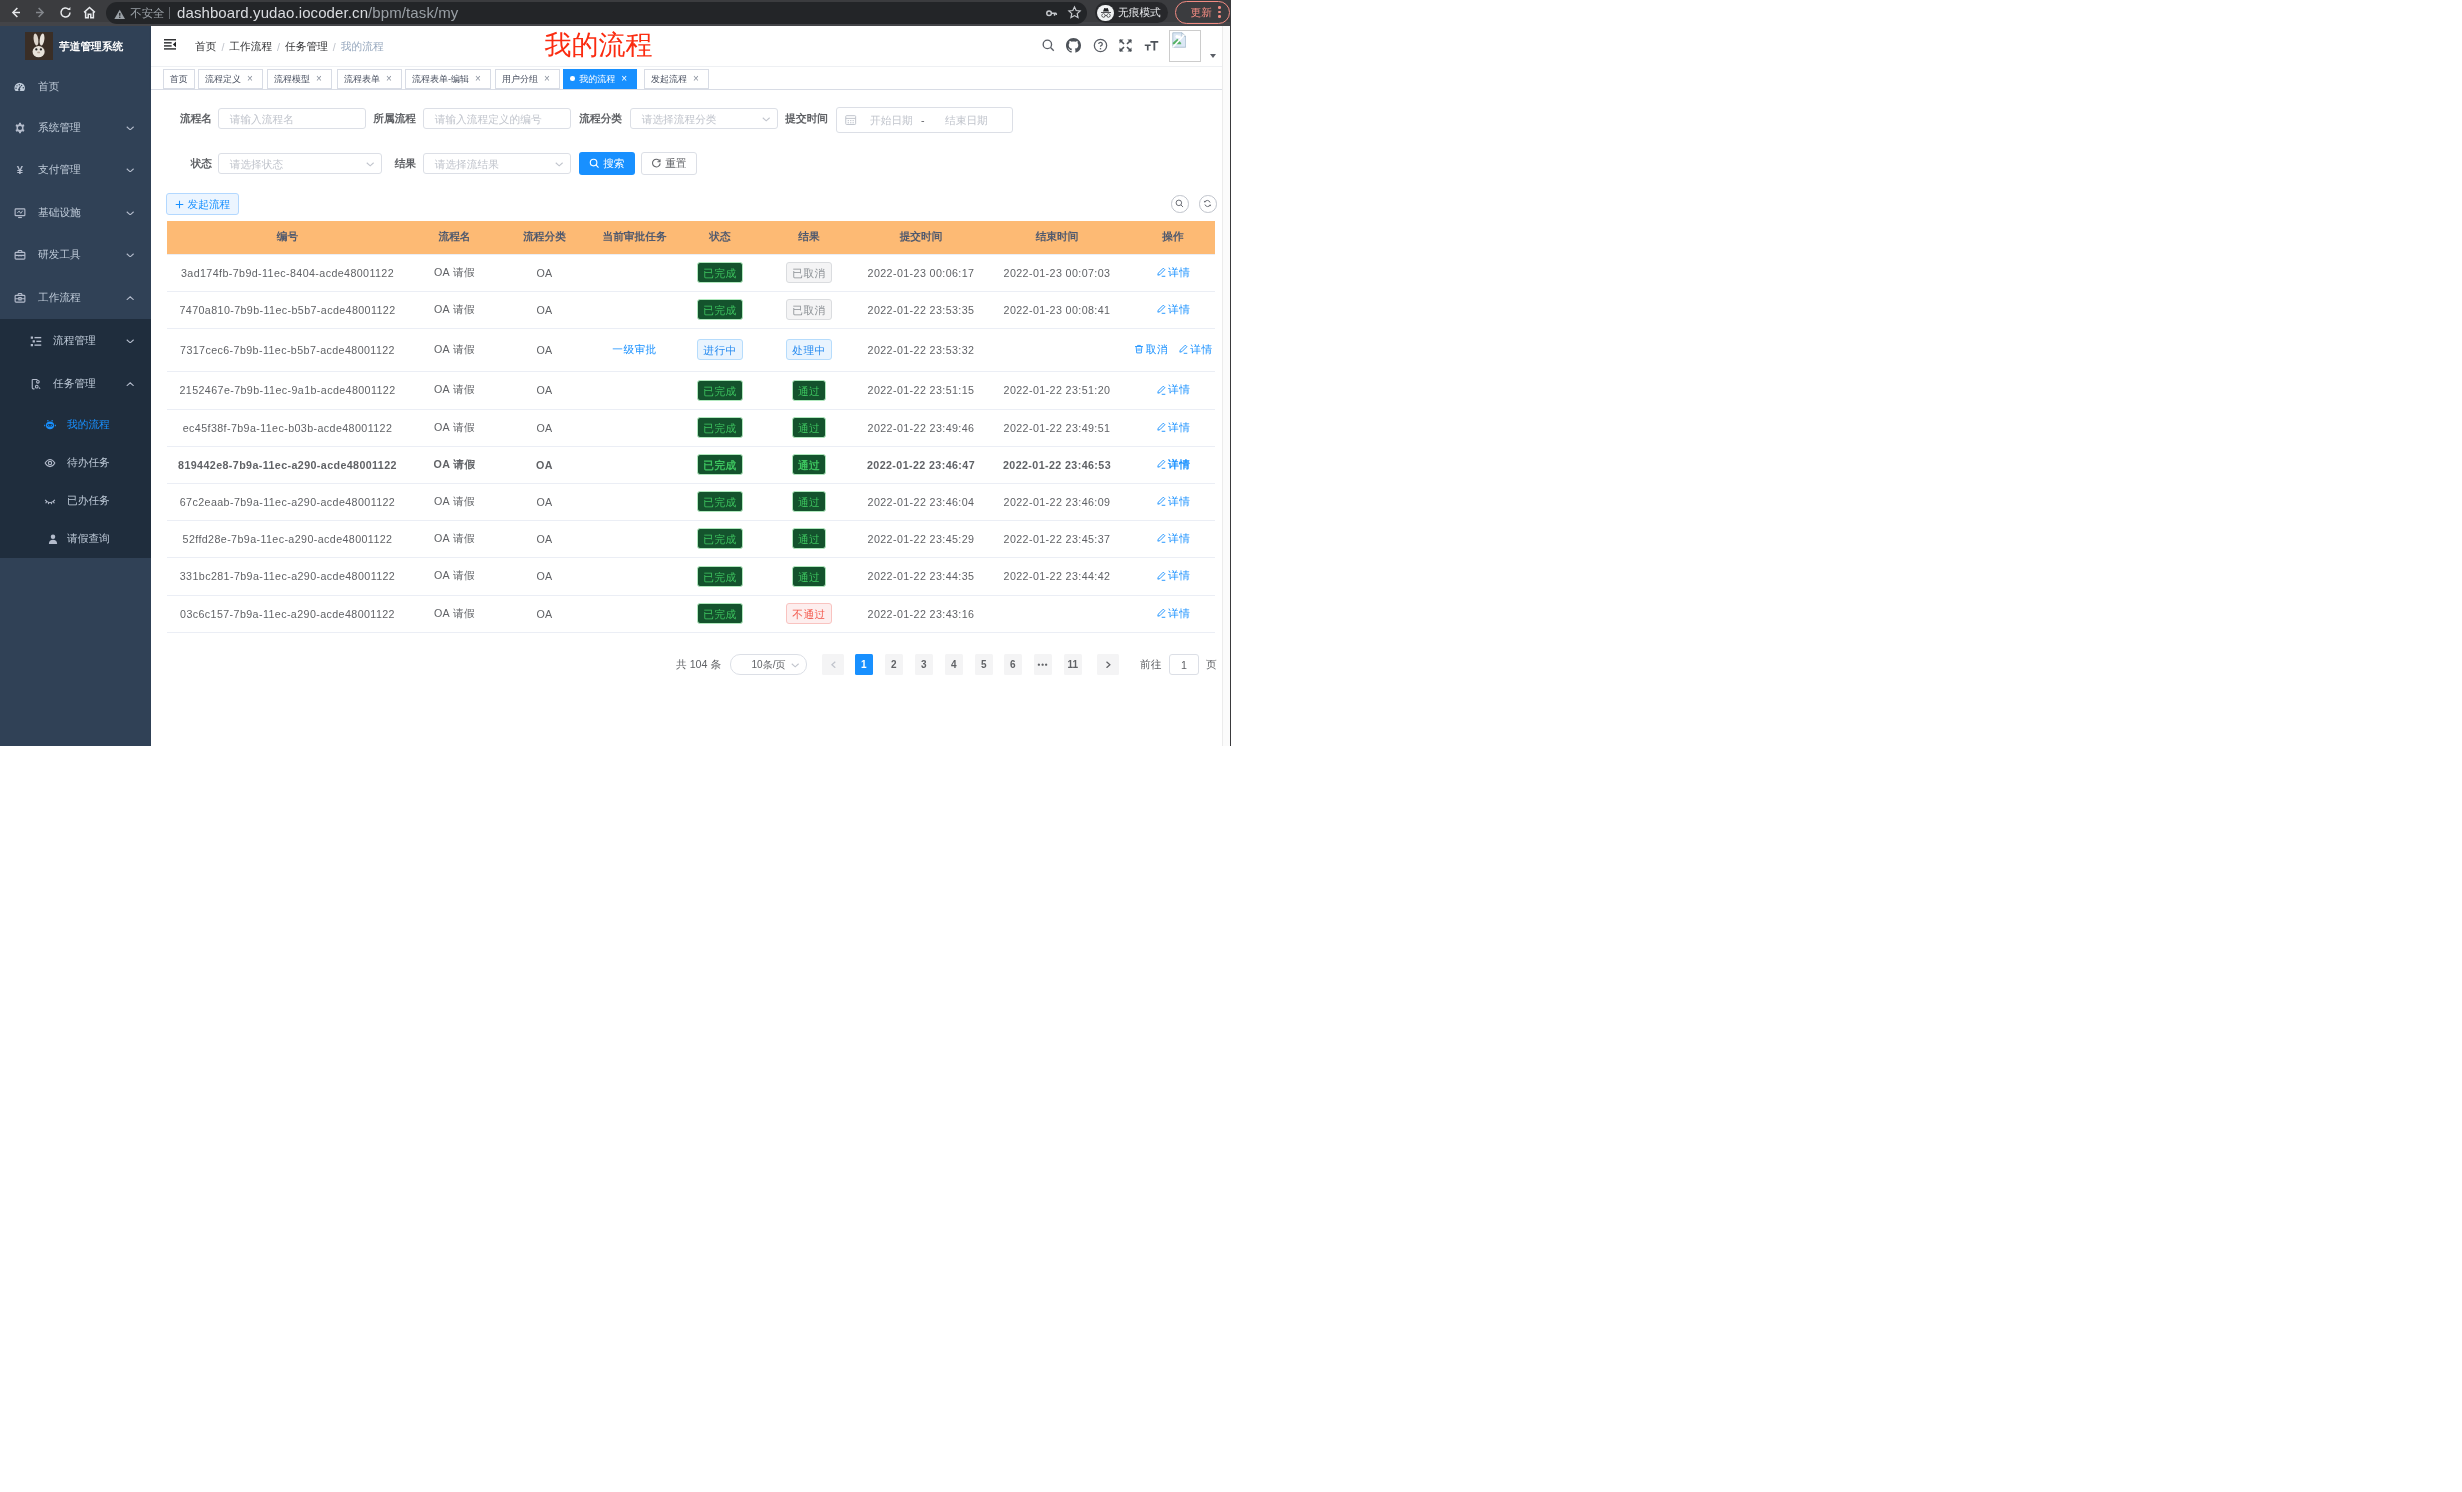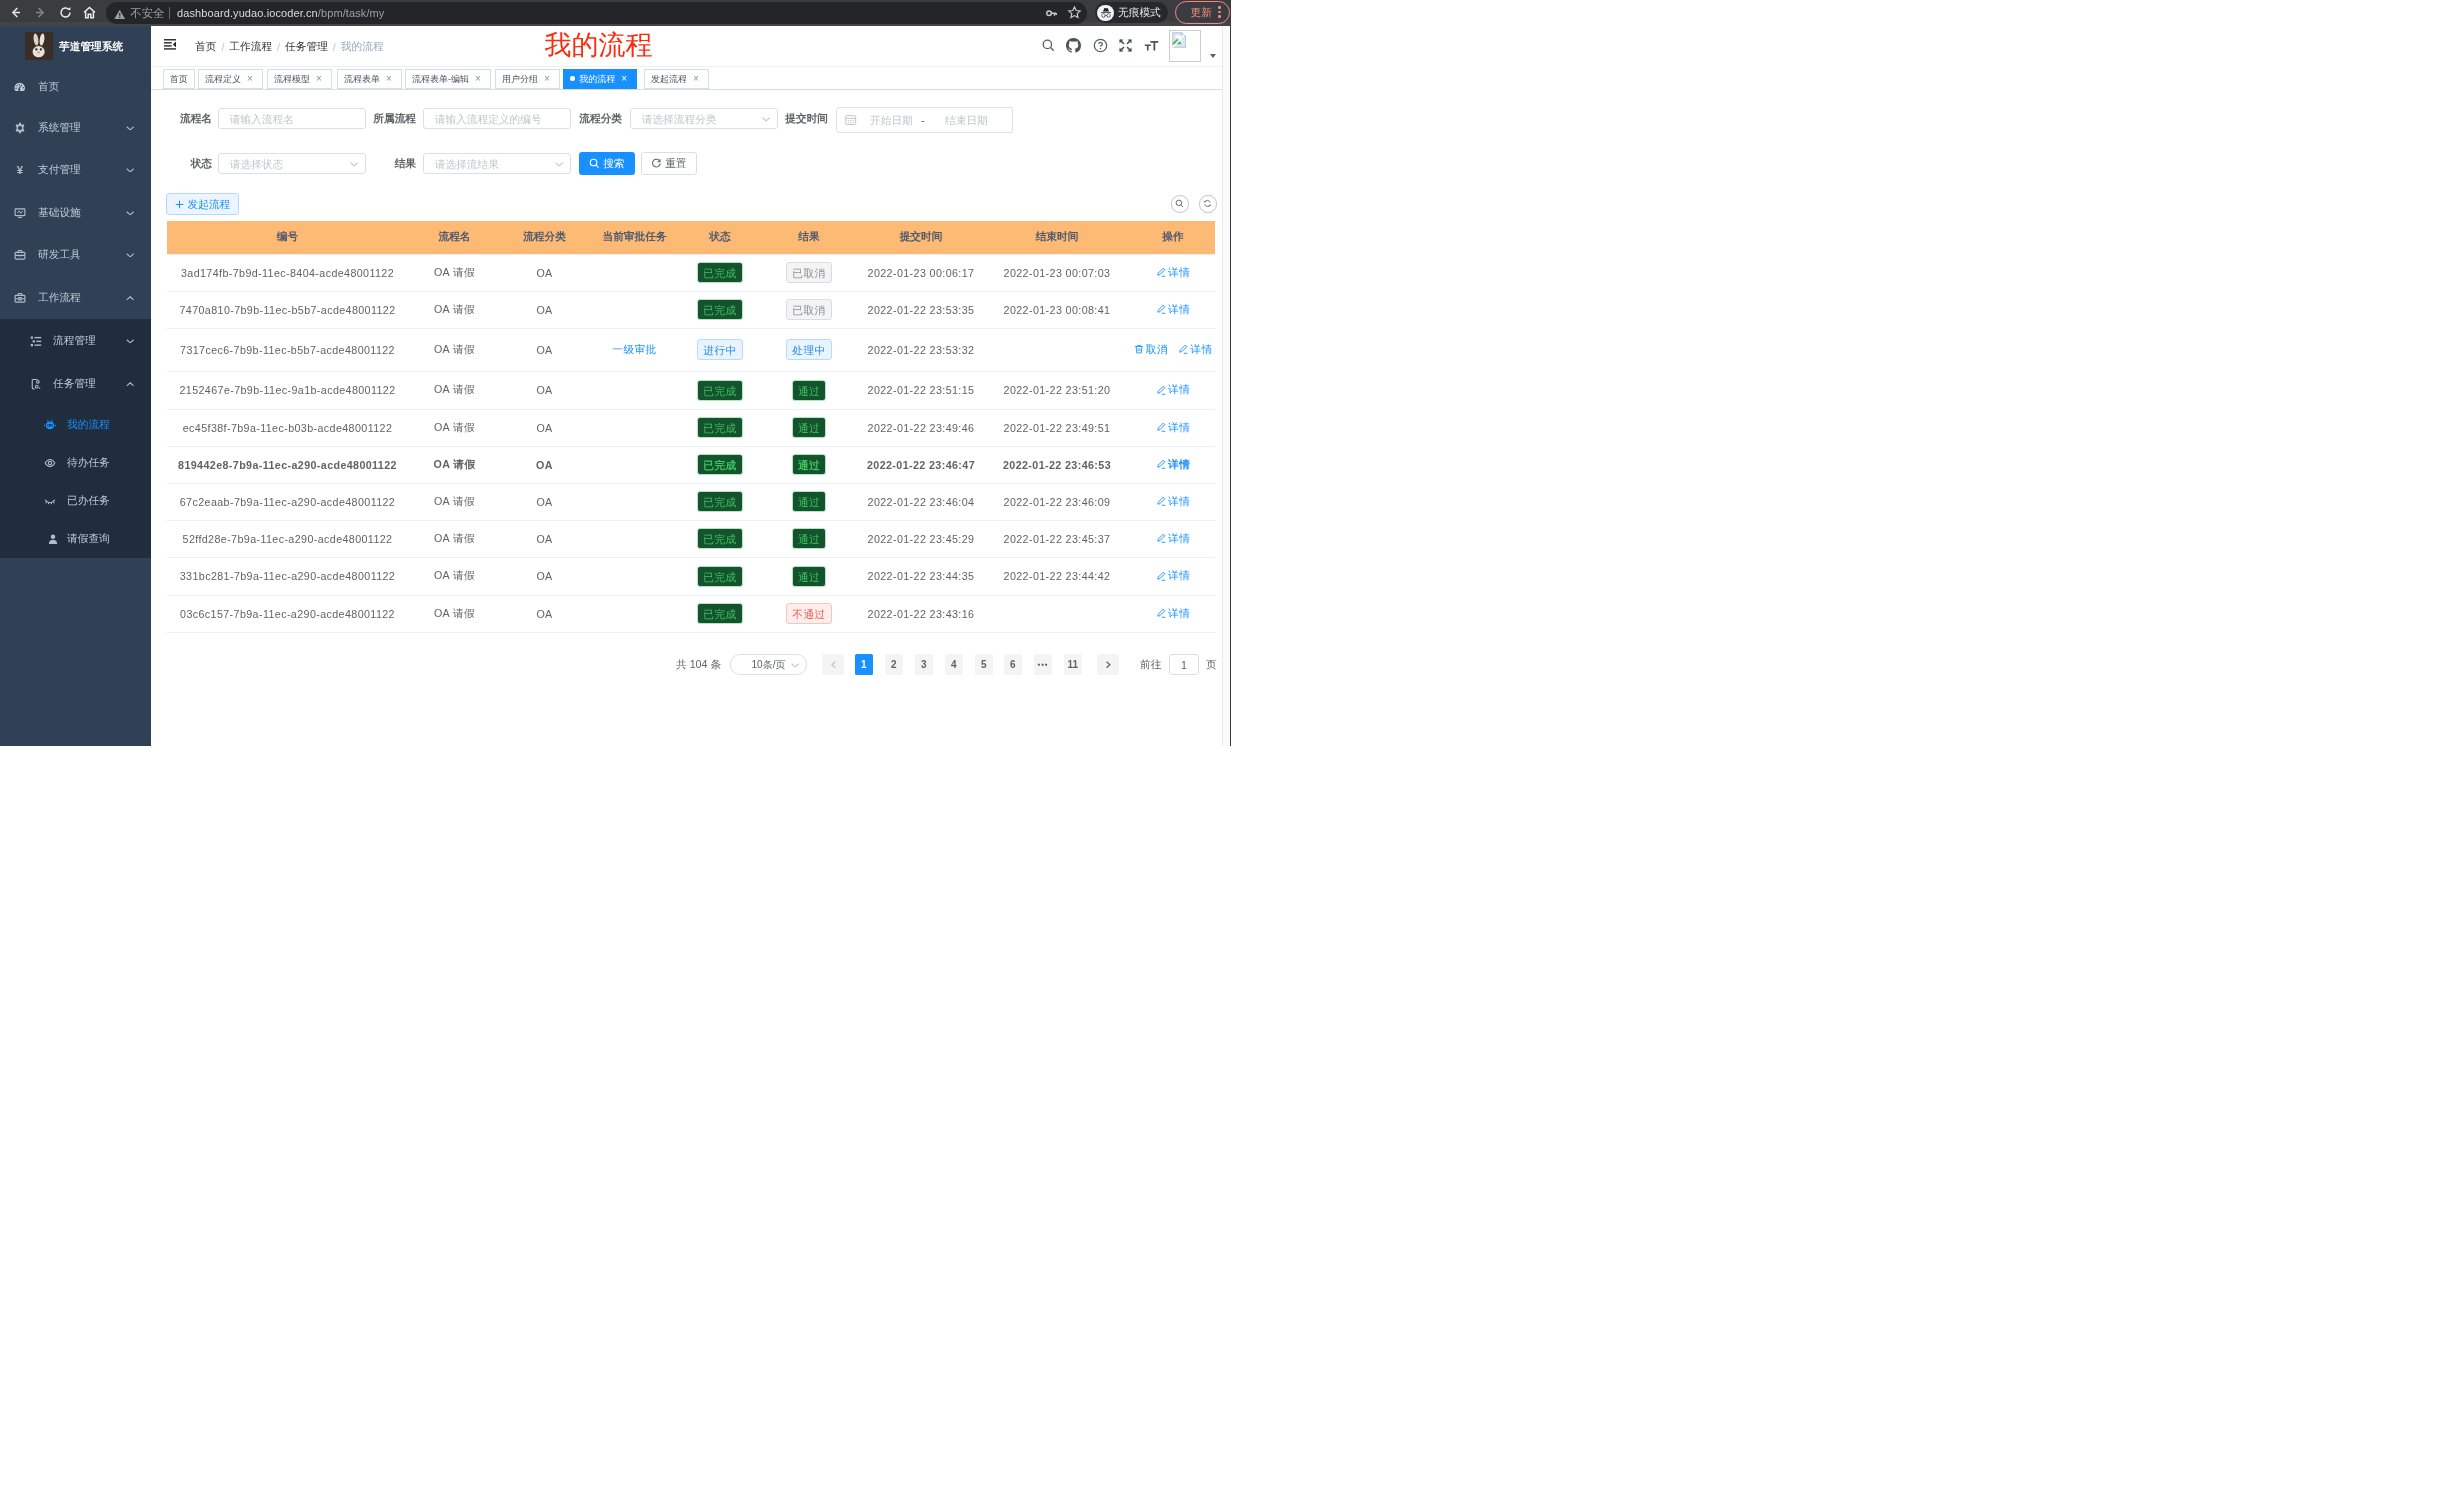--- a/index.html
+++ b/index.html
@@ -9,21 +9,21 @@
 .abs { position:absolute; }
 
 
 #chrome { position:absolute; left:0; top:0; width:1231px; height:26px; background:#3b3c3f; }
 #chrome .edge { position:absolute; left:0; bottom:0; width:100%; height:3.8px; background:#434448; }
 #urlpill { position:absolute; left:106px; top:1.9px; width:981px; height:22px; background:#232528; border-radius:11.4px; }
 .navic { position:absolute; top:5.3px; width:15px; height:15px; }
 .navic svg { width:15px; height:15px; display:block; }
 #sec-chip { position:absolute; left:0.8px; top:0; height:22px; line-height:22px; color:#9aa0a6; font-size:11.4px; }
 #sec-chip svg { vertical-align:-2.3px; margin:0 5.3px 0 6.8px; }
-#url { position:absolute; left:71px; top:0; height:22px; line-height:22px; font-size:11px; color:#dadce0; letter-spacing:0.1px;}
+#url { position:absolute; left:71px; top:0; height:22px; line-height:22px; font-size:15px; color:#dadce0; letter-spacing:0.1px;}
 #url .dim { color:#9aa0a6; }
 #chip-incog { position:absolute; left:1095px; top:2.3px; width:73px; height:21px; background:#27282b; border-radius:10.7px; color:#e8eaed; font-size:10.7px; line-height:21px; }
 #chip-incog .cc { position:absolute; left:2.3px; top:2.3px; width:16.7px; height:16.7px; border-radius:50%; background:#f1f3f4; }
 #chip-incog .tx { position:absolute; left:23px; }
 #update-pill { position:absolute; left:1175px; top:1.1px; width:55px; height:23px; border:1.1px solid #f28b82; border-radius:11.4px; color:#f28b82; font-size:10.7px; }
 #update-pill .tx { position:absolute; left:14.5px; top:0; line-height:21px; }
 #update-pill .dots { position:absolute; right:8.4px; top:3.8px; width:2.3px; height:13.7px; }
 #update-pill .dots i { display:block; width:2.7px; height:2.7px; border-radius:50%; background:#f28b82; margin-bottom:2px; }
 
 
@@ -446,21 +446,21 @@
           <rect x="6.7" y="10.8" width="1.7" height="1.4"></rect>
           <rect x="9.9" y="10.8" width="1.7" height="1.4"></rect>
         </g>
       </svg>
     <span style="position:absolute; left:33px;">开始日期</span>
     <span style="position:absolute; left:84px; color:#606266;">-</span>
     <span style="position:absolute; left:108px;">结束日期</span>
   </div>
 
   <div class="flabel" style="left:0; top:63px; width:61px;">状态</div>
-  <div class="finput fsel" style="left:67px; top:63px; width:148px;">请选择状态
+  <div class="finput fsel" style="left:67px; top:63px; width:164px;">请选择状态
     <span class="arr">
         <svg class="sarr" viewBox="0 0 11 6">
           <path d="M1 1 L5.5 5 L10 1" stroke="#c0c4cc" stroke-width="1.4" fill="none"></path>
         </svg>
       </span>
   </div>
   <div class="flabel" style="left:204px; top:63px; width:61px;">结果</div>
   <div class="finput fsel" style="left:272px; top:63px; width:148px;">请选择流结果
     <span class="arr">
         <svg class="sarr" viewBox="0 0 11 6">

